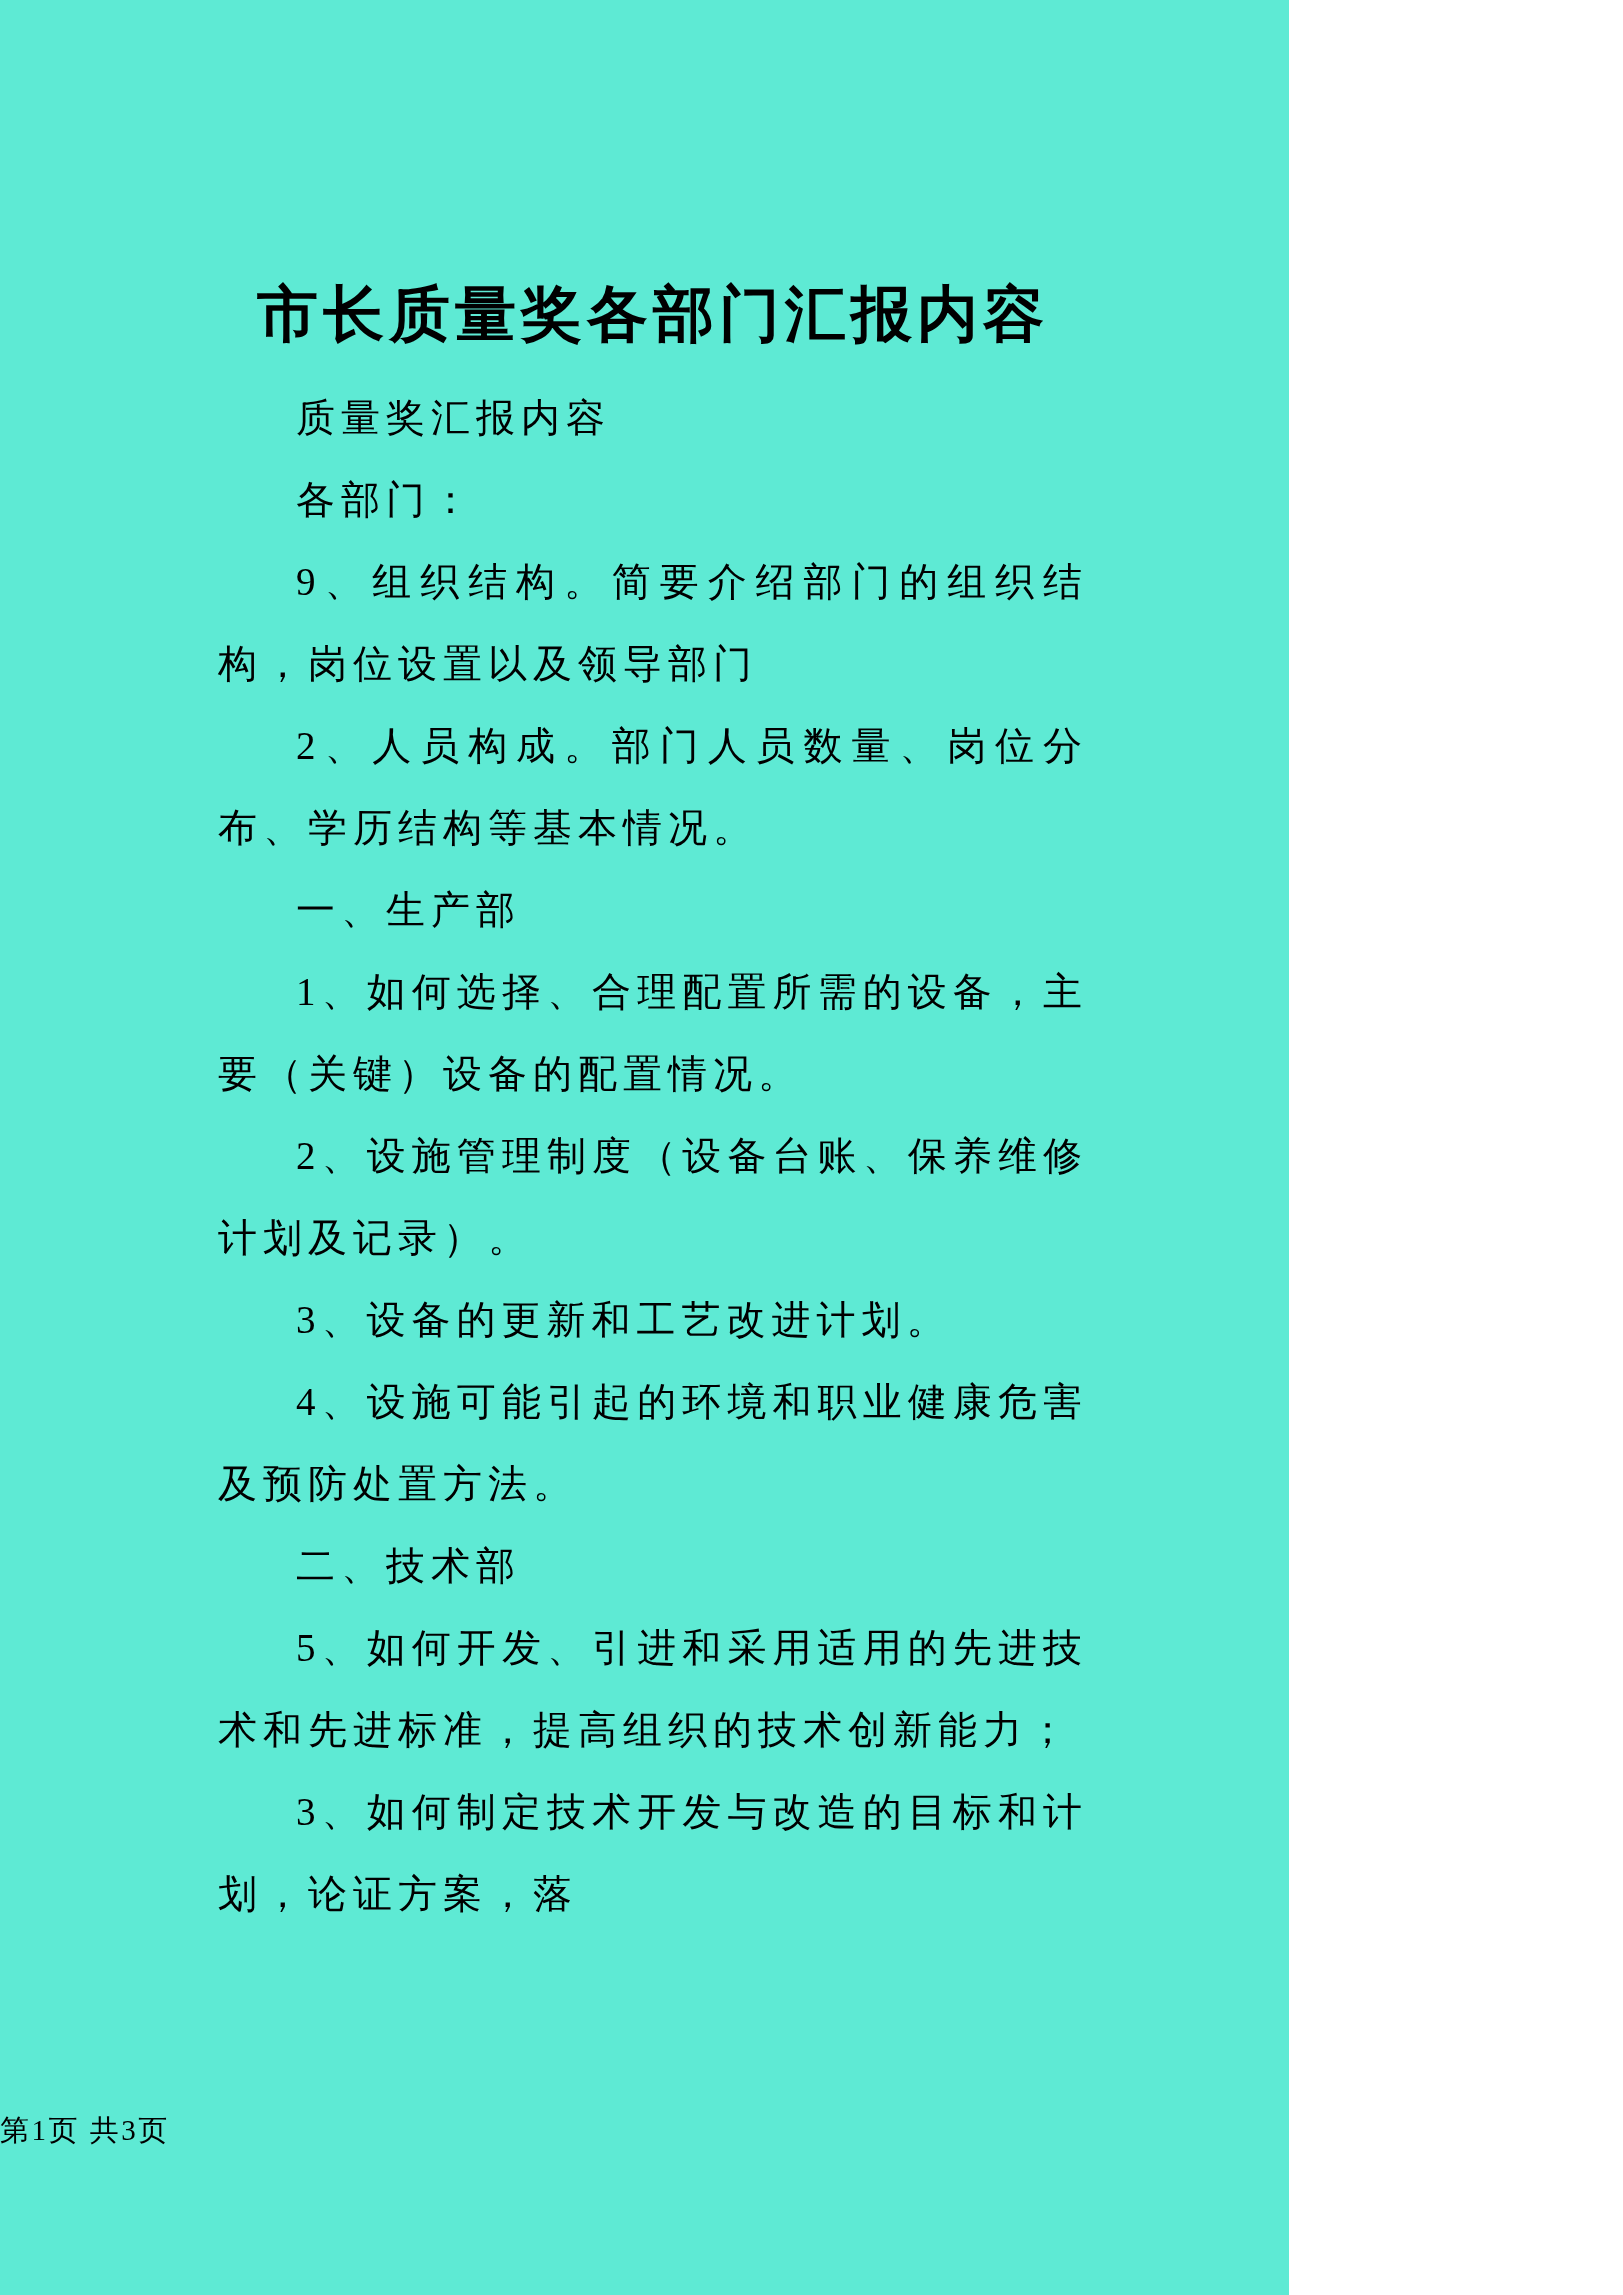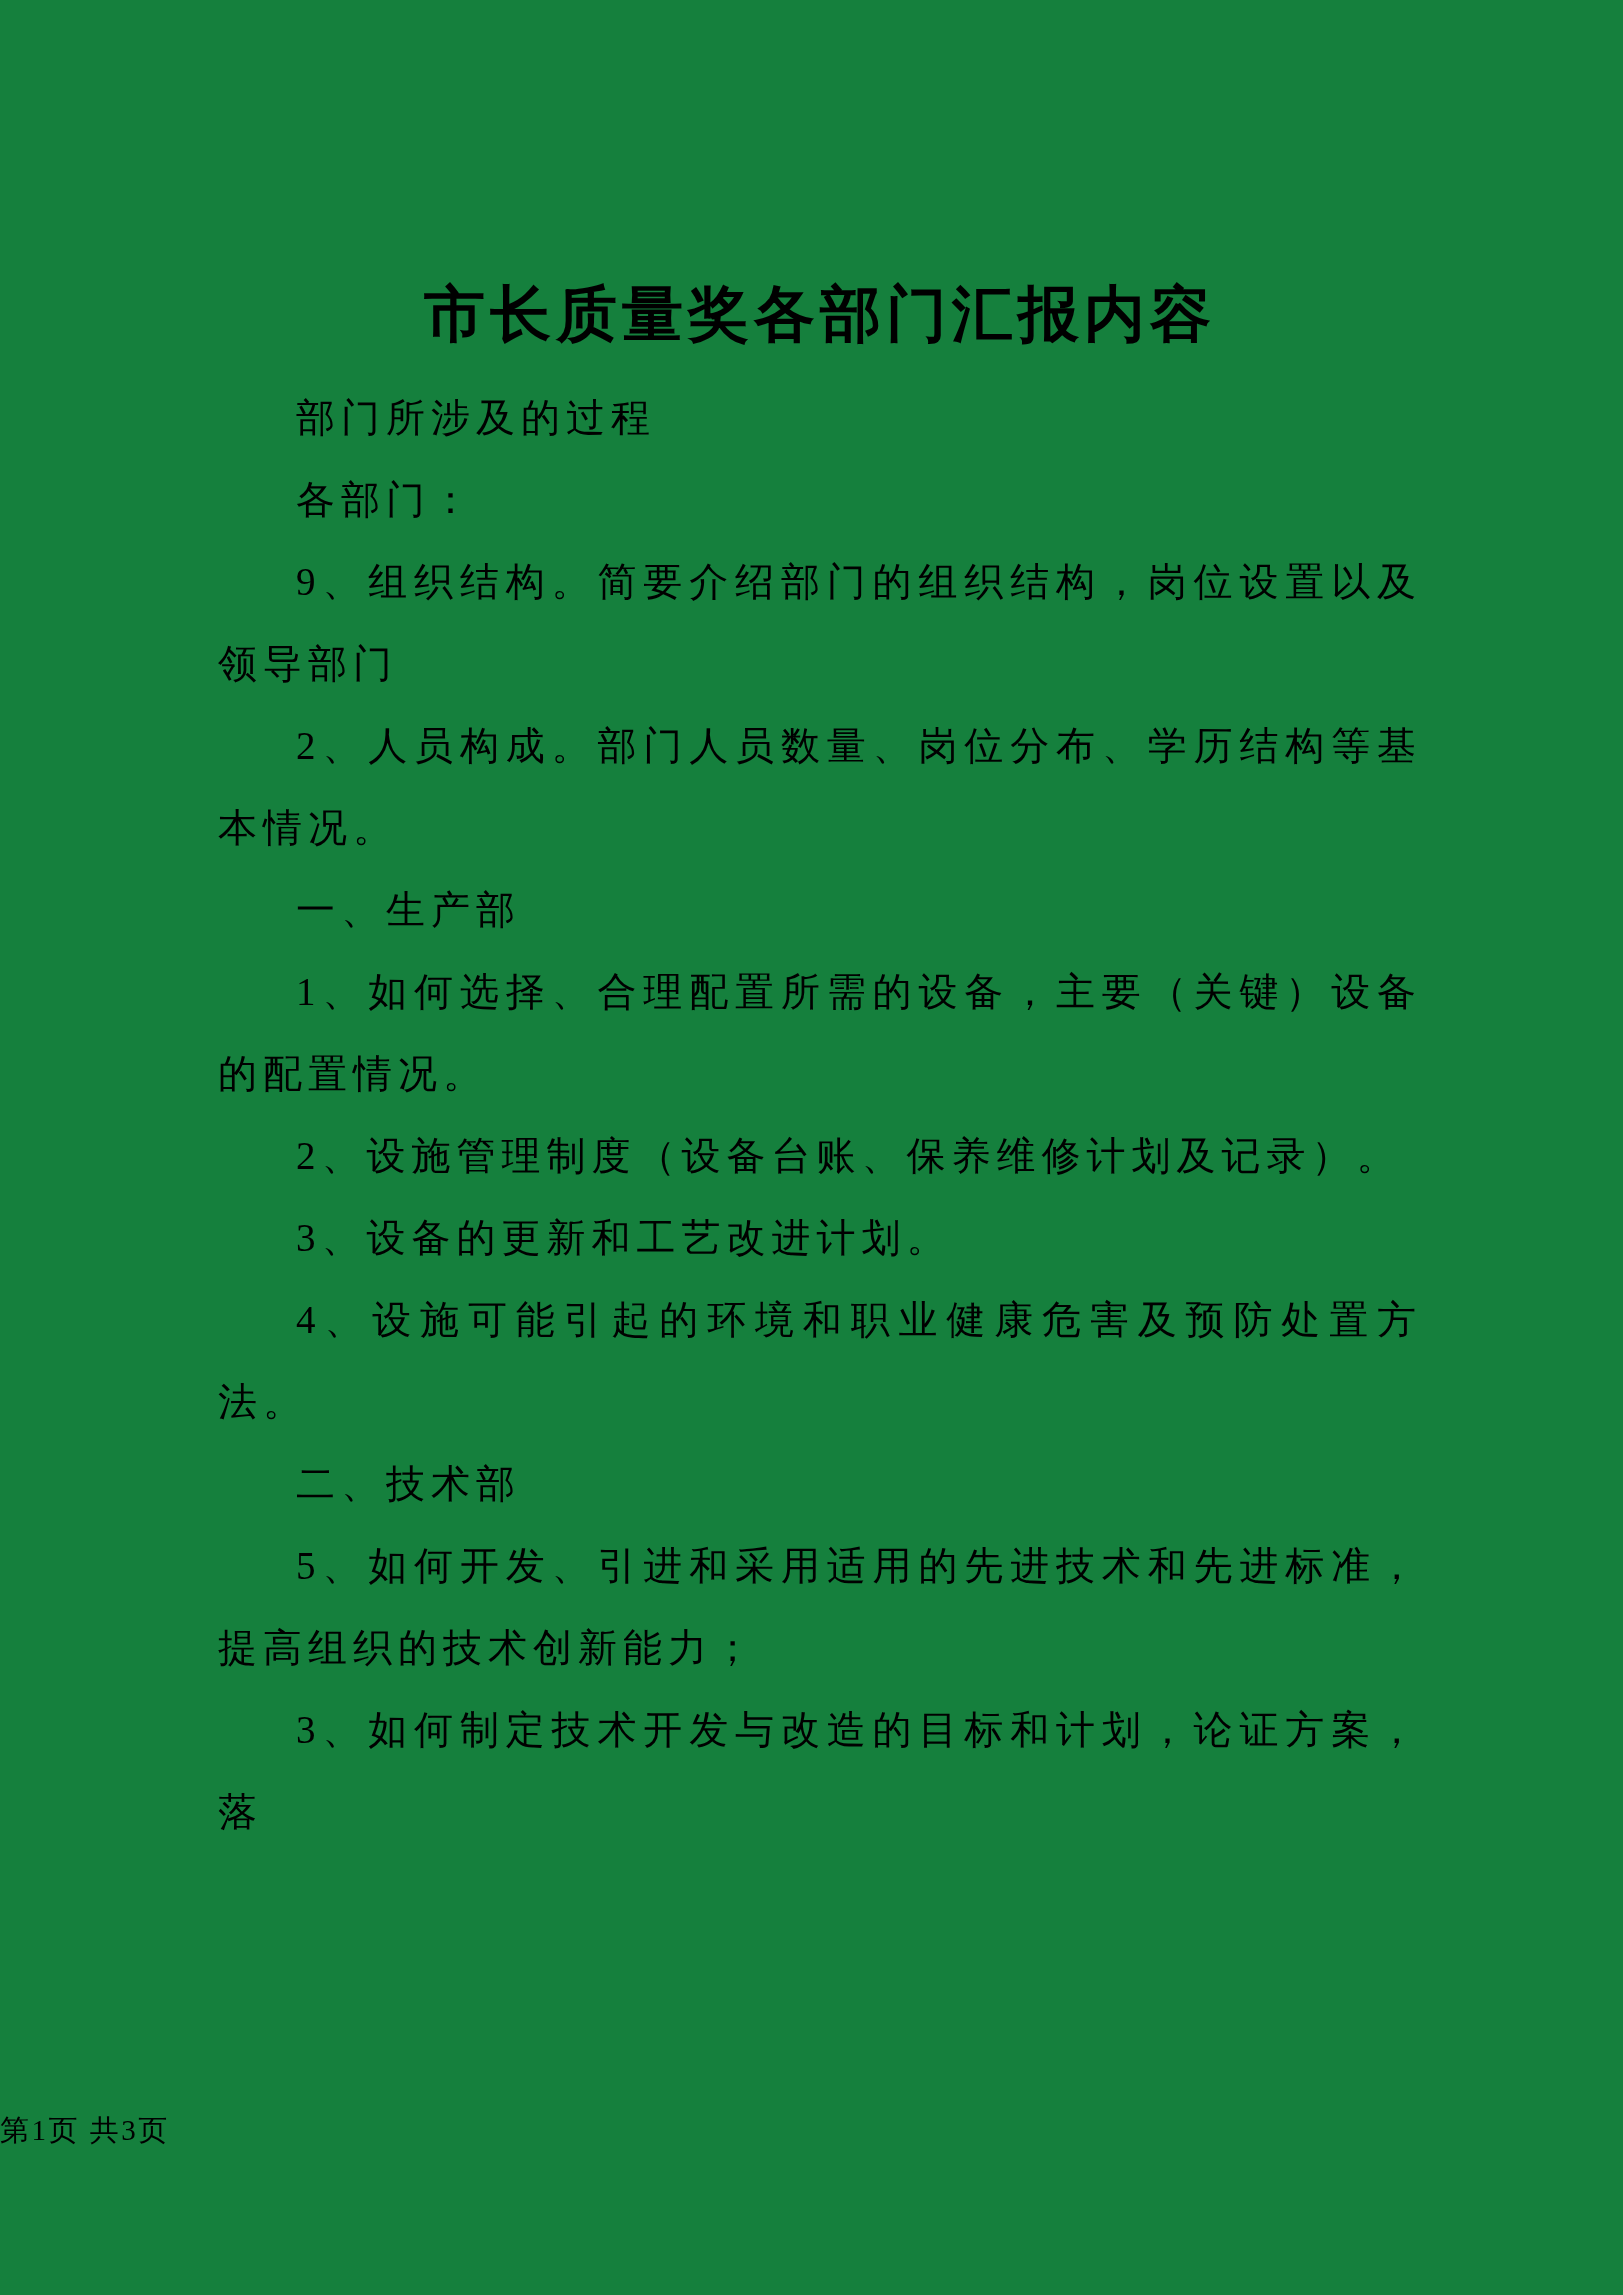--- a/index.html
+++ b/index.html
@@ -2,23 +2,23 @@
 <html lang="zh" style="font-size:13.5px"><head>
 <meta charset="utf-8">
 <style>
   html, body {
     margin: 0;
     padding: 0;
     background: #ffffff;
   }
   .page {
     position: relative;
-    width: 1623px;
+    width: 1289px;
     height: 2295px;
-    background: #15803d;
+    background: #5eead4;
     color: #000000;
     font-family: "Liberation Serif", "DejaVu Serif", serif;
     overflow: hidden;
   }
   .content {
     padding: 269px 201px 0 218px;
   }
   .doc-title {
     margin: 0 0 17px 0;
     font-size: 61px;
@@ -48,21 +48,21 @@
     letter-spacing: 2.5px;
   }
 </style>
 </head>
 <body>
 
 <div class="page">
   <div class="content">
     <h1 class="doc-title">市长质量奖各部门汇报内容</h1>
 
-    <p class="para">部门所涉及的过程</p>
+    <p class="para">质量奖汇报内容</p>
     <p class="para">各部门：</p>
     <p class="para">9、组织结构。简要介绍部门的组织结构，岗位设置以及领导部门</p>
     <p class="para">2、人员构成。部门人员数量、岗位分布、学历结构等基本情况。</p>
     <p class="para">一、生产部</p>
     <p class="para">1、如何选择、合理配置所需的设备，主要（关键）设备的配置情况。</p>
     <p class="para">2、设施管理制度（设备台账、保养维修计划及记录）。</p>
     <p class="para">3、设备的更新和工艺改进计划。</p>
     <p class="para">4、设施可能引起的环境和职业健康危害及预防处置方法。</p>
     <p class="para">二、技术部</p>
     <p class="para">5、如何开发、引进和采用适用的先进技术和先进标准，提高组织的技术创新能力；</p>

